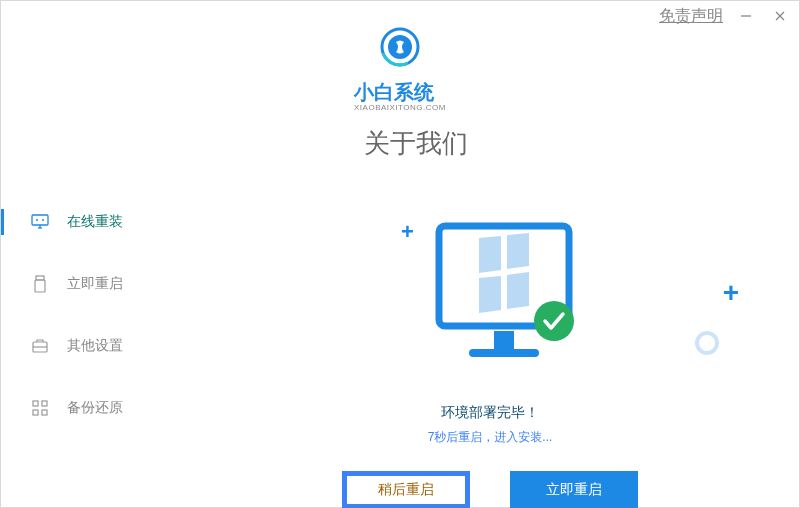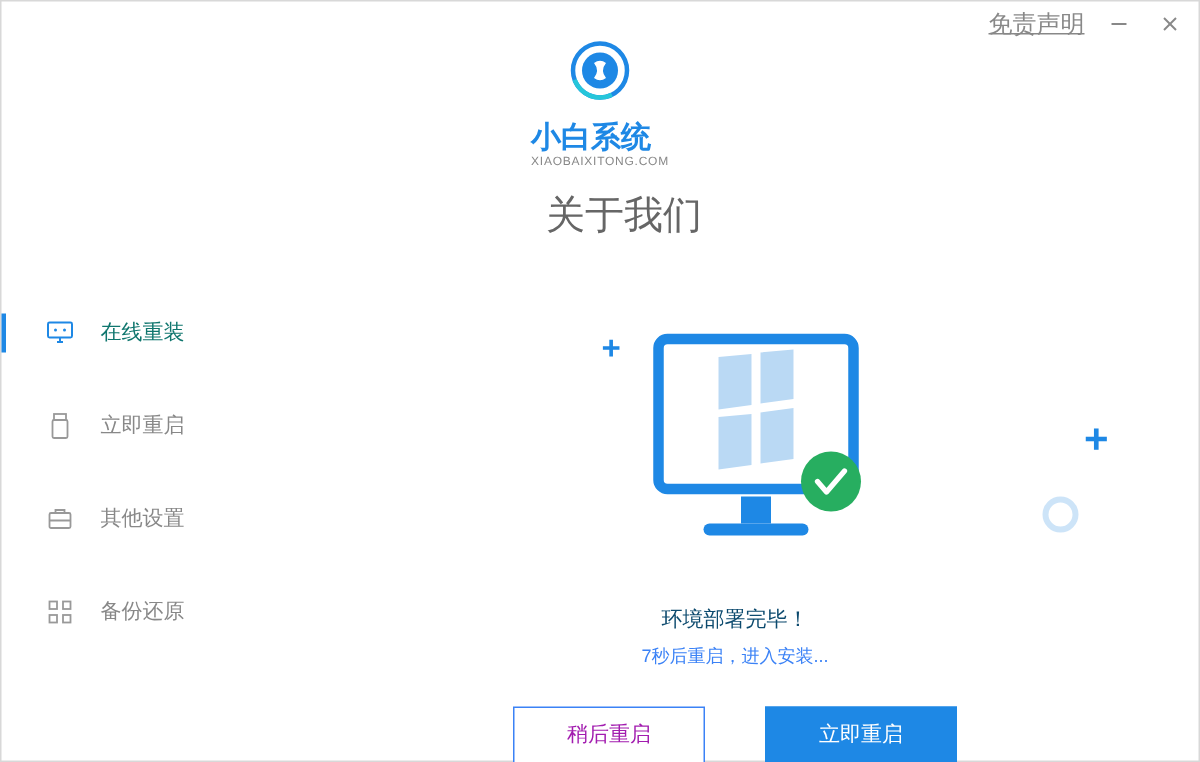--- a/index.html
+++ b/index.html
@@ -170,22 +170,22 @@
     .btn {
       width: 128px;
       height: 38px;
       display: flex;
       align-items: center;
       justify-content: center;
       font-size: 14px;
       cursor: pointer;
     }
     .btn-secondary {
-      border: 1px solid #3b82f6;
-      color: #a21caf;
+      border: 5px solid #3b82f6;
+      color: #a16207;
       background: #fff;
     }
     .btn-primary {
       background: #1e88e5;
       color: #fff;
       border: 1px solid #1e88e5;
       text-align: center;
     }
   </style>
 </head>

